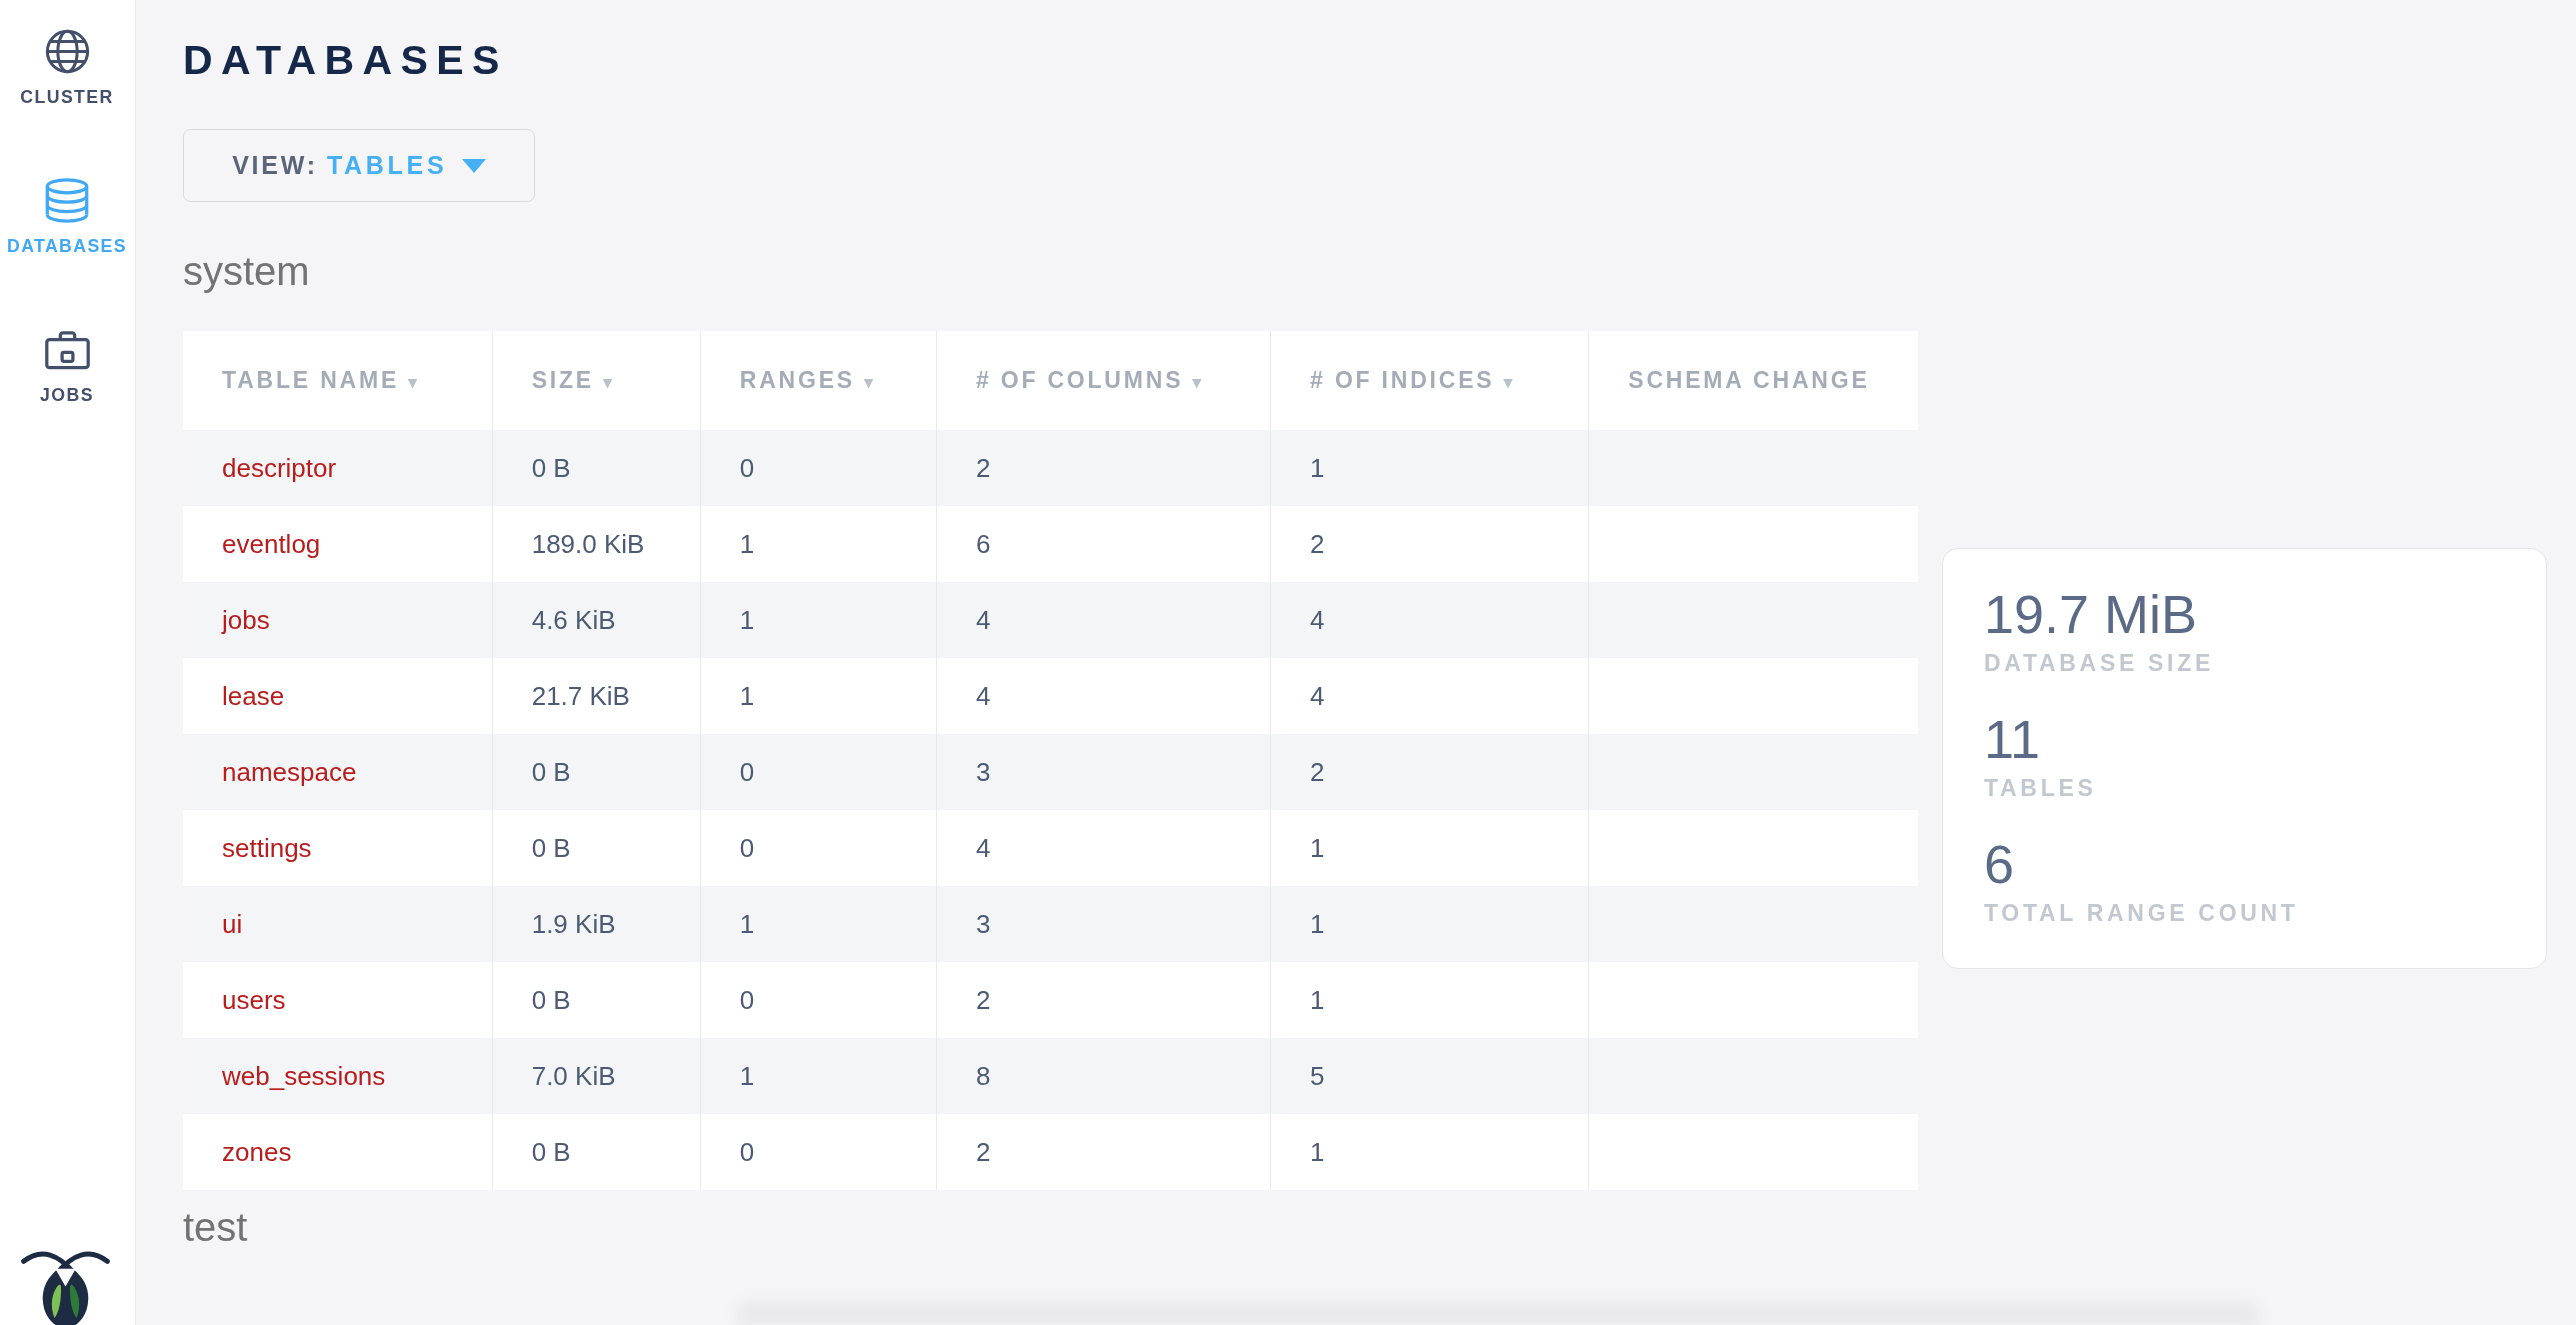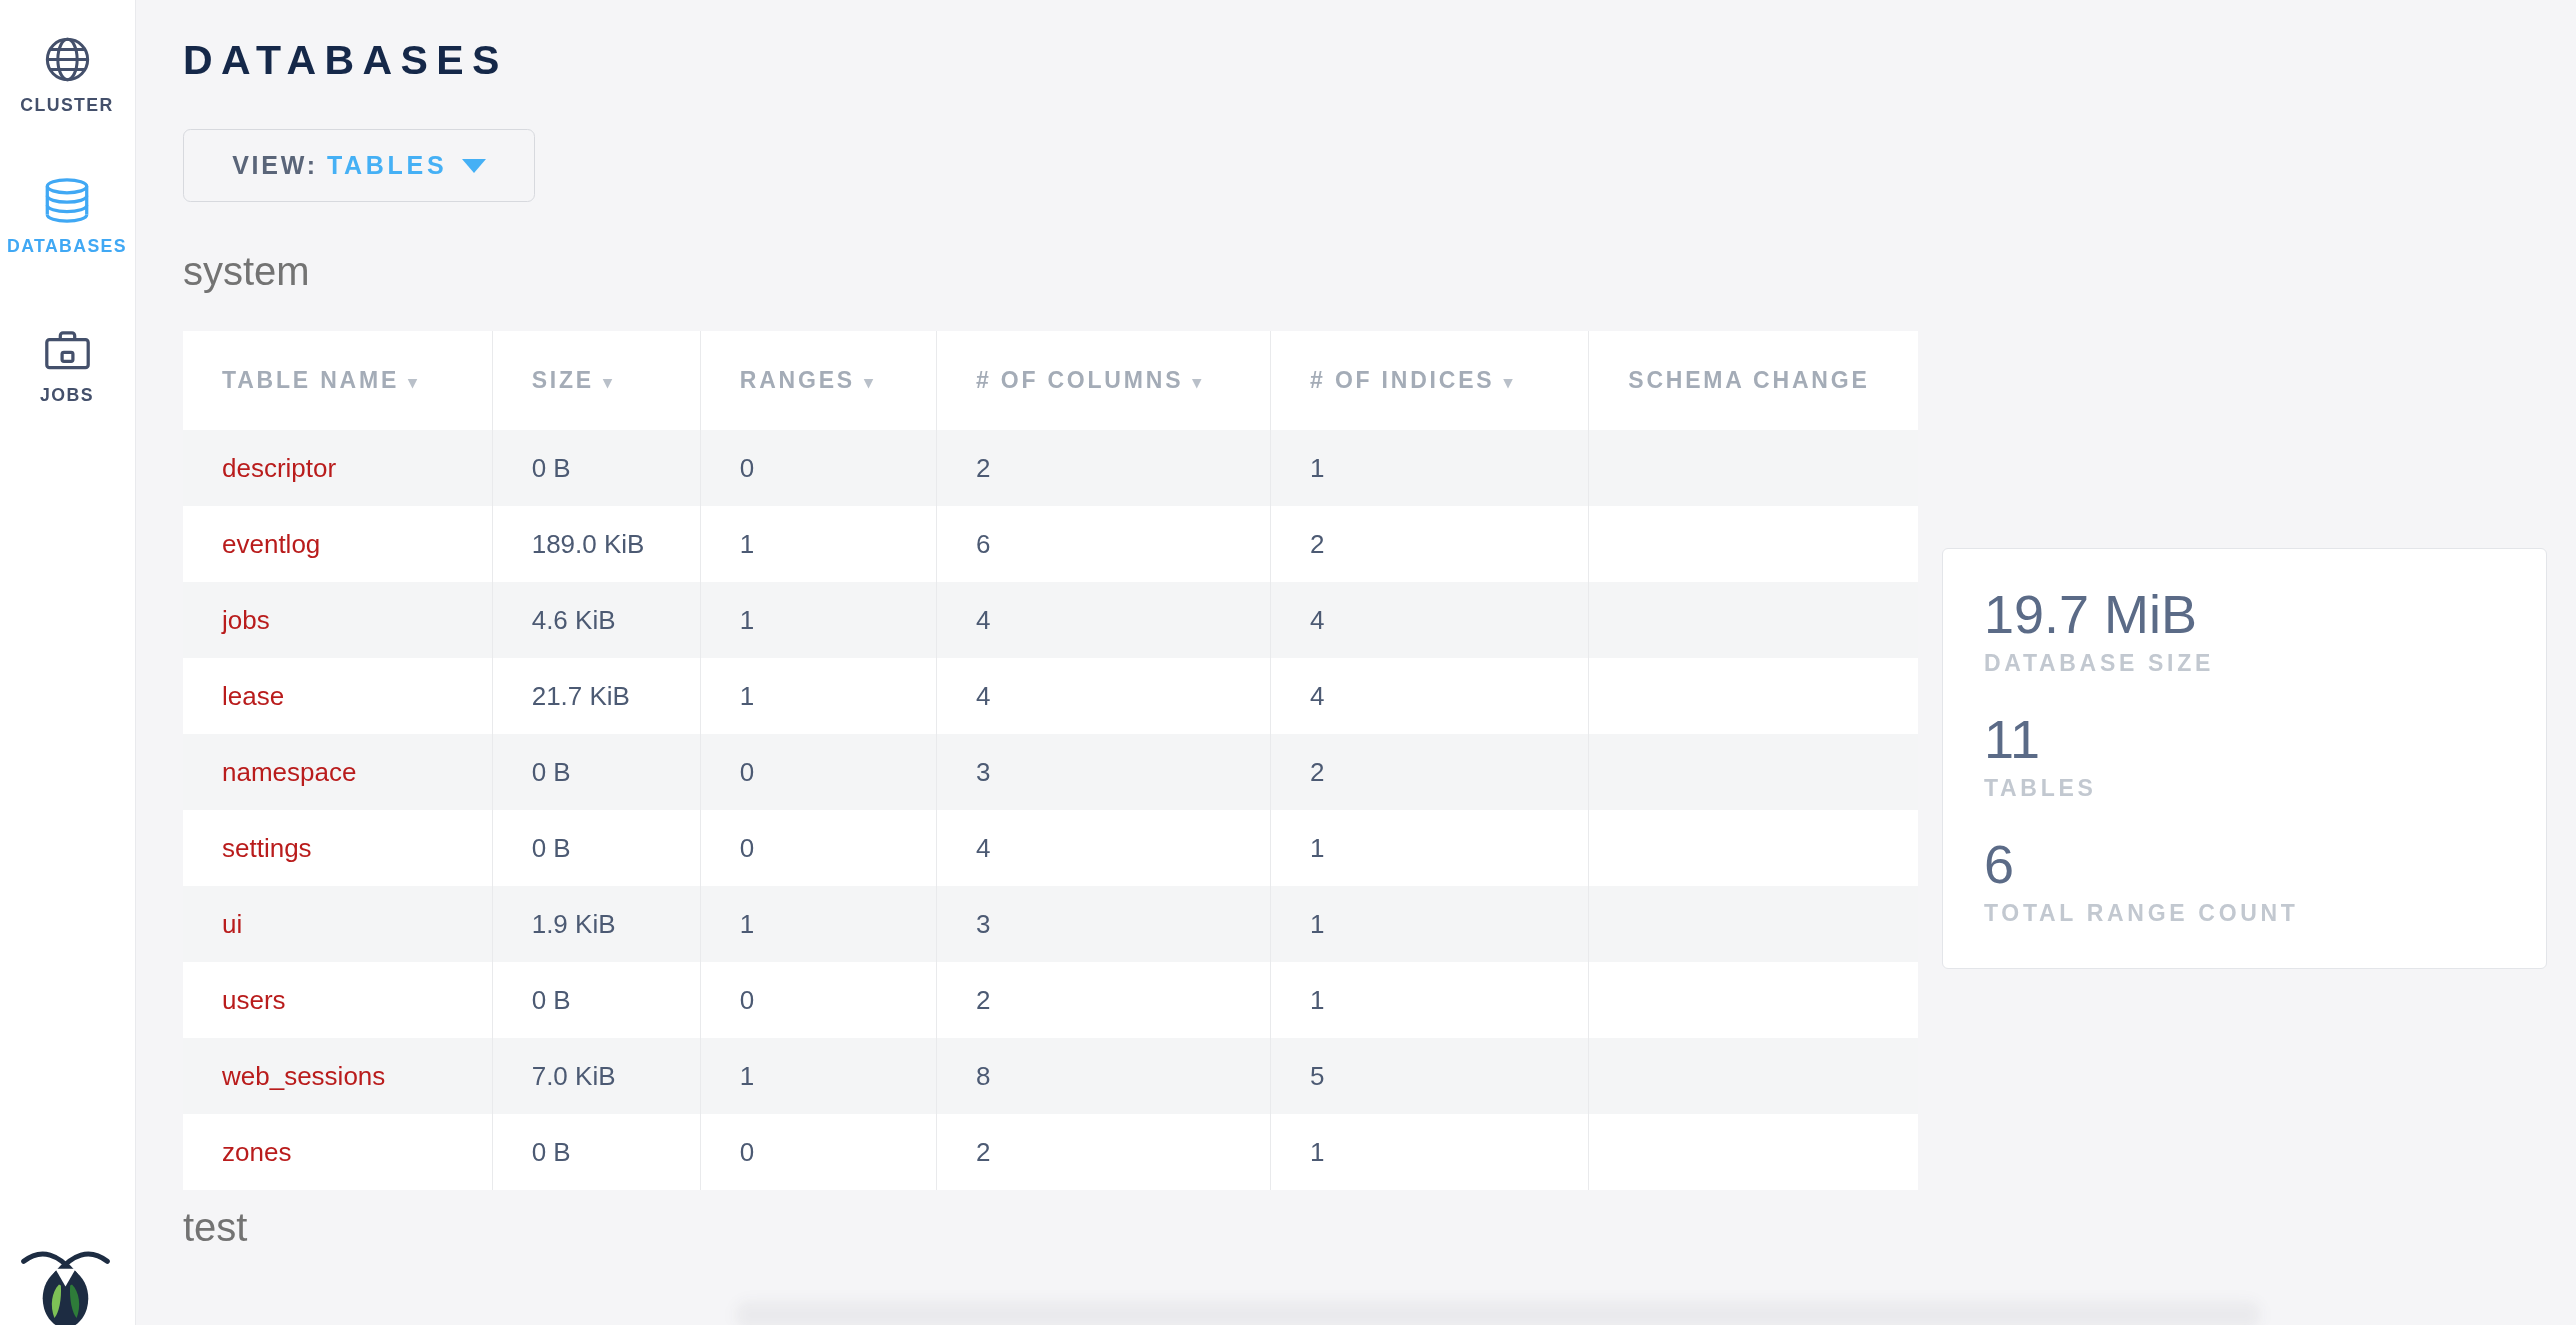--- a/index.html
+++ b/index.html
@@ -18,21 +18,21 @@
   }
   .nav-item {
     position:absolute; left:0; width:134px;
     display:flex; flex-direction:column; align-items:center; gap:9.3px;
     cursor:pointer; text-decoration:none;
   }
   .nav-item .nav-label {
     font-size:17.7px; font-weight:bold; letter-spacing:1.4px; color:#44506b;
   }
   .nav-item.active .nav-label { color:#40a8f4; }
-  .nav-cluster  { top:36px; }
+  .nav-cluster  { top:28px; }
   .nav-databases{ top:177px; }
   .nav-jobs     { top:328px; }
   .logo-bug { position:absolute; left:15px; top:1227px; width:101px; }
 
   
   .content { position:absolute; left:138px; top:0; right:0; padding-left:45px; }
   .page-title {
     margin-top:37px; font-size:41px; font-weight:800;
     letter-spacing:8.4px; color:#152849;
   }
@@ -72,21 +72,21 @@
   .db-table th.no-sort { cursor:default; }
   .db-table td { height:76px; font-size:26px; color:#4c5a73; }
   .db-table th + th, .db-table td + td { border-left:1.9px solid #e9eaec; }
   .db-table tbody tr:nth-child(odd)  td { background:#f4f5f6; }
   .db-table tbody tr:nth-child(even) td { background:#ffffff; }
   .sort-caret { font-size:17px; color:#b9c0c9; margin-left:9.3px; }
   .tlink { color:#b91c1c; text-decoration:none; cursor:pointer; }
 
   .summary-panel {
     margin-left:24px; margin-top:-4.7px; width:605px;
-    background:#ffffff; border:1.9px solid #e3e5e9; border-radius:6px;
+    background:#ffffff; border:1.9px solid #e3e5e9; border-radius:16px;
     padding:37px 41px 41px 41px;
   }
   .stat { margin-bottom:34px; }
   .stat:last-child { margin-bottom:0; }
   .stat-value { font-size:54px; font-weight:300; color:#5b6b87; line-height:1.05; }
   .stat-label {
     margin-top:7.4px; font-size:23px; font-weight:bold;
     letter-spacing:3.7px; color:#c2c8d0;
   }
 

